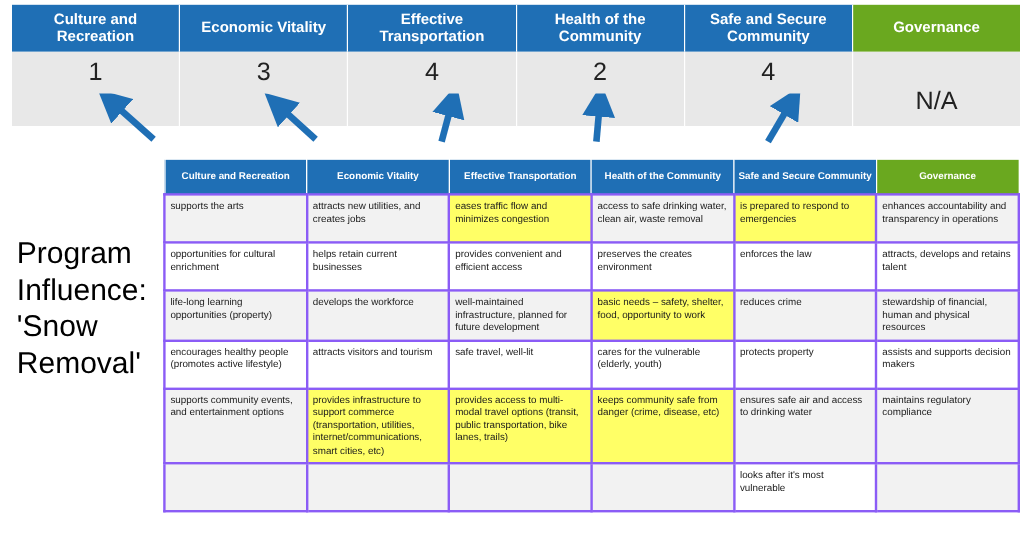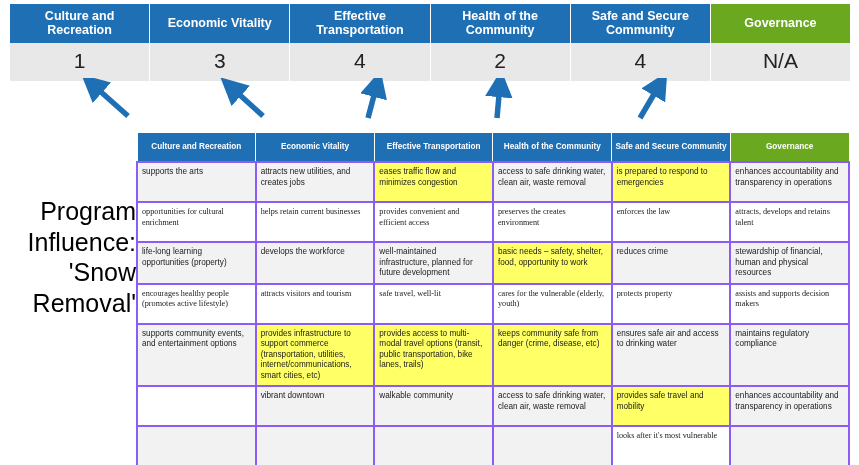--- a/index.html
+++ b/index.html
@@ -51,42 +51,42 @@
   }
   .top-score {
     flex: 1 1 0;
     text-align: center;
     font-size: 21px;
     color: #222222;
     padding: 6px 2px 8px 2px;
     box-sizing: border-box;
     border-right: 1px solid #ffffff;
   }
-  .top-score:last-child { border-right: none; }
+  .top-score:last-child { border-right: none; margin-top: 24px; }
 
   
   #arrows {
     position: absolute;
     left: 0;
     top: 78px;
     width: 859px;
     height: 56px;
     pointer-events: none;
   }
 
   
   #caption {
     position: absolute;
     left: 14px;
     top: 196px;
     width: 122px;
     font-size: 25px;
     color: #000000;
     line-height: 1.22;
-    text-align: right;
+    text-align: left;
   }
 
   
   #matrix {
     position: absolute;
     left: 136px;
     top: 132px;
     width: 714px;
     border-collapse: collapse;
     table-layout: fixed;
@@ -107,21 +107,21 @@
   #matrix td {
     font-size: 8.2px;
     color: #1a1a1a;
     vertical-align: top;
     padding: 4px 4px;
     line-height: 1.28;
     border: 2px solid #8b5cf6;
     background: #f2f2f2;
     height: 30px;
   }
-  #matrix tr.alt td { background: #ffffff; font-family: Liberation Serif, serif; }
+  #matrix tr.alt td { background: #ffffff; }
   #matrix td.hl { background: #ffff66; }
   #matrix td.empty { background: #ffffff; }
   #matrix tr.alt td.empty { background: #f2f2f2; }
 </style>
 </head>
 <body>
 
 <div id="top-bar">
   <div id="top-header-row">
       <div class="top-hdr blue">Culture and Recreation</div>
@@ -216,28 +216,20 @@
         <td>assists and supports decision makers</td>
       </tr>
       <tr>
         <td>supports community events, and entertainment options</td>
         <td class="hl">provides infrastructure to support commerce (transportation, utilities, internet/communications, smart cities, etc)</td>
         <td class="hl">provides access to multi-modal travel options (transit, public transportation, bike lanes, trails)</td>
         <td class="hl">keeps community safe from danger (crime, disease, etc)</td>
         <td>ensures safe air and access to drinking water</td>
         <td>maintains regulatory compliance</td>
       </tr>
-      <tr>
-        <td class="empty"></td>
-        <td>vibrant downtown</td>
-        <td>walkable community</td>
-        <td>access to safe drinking water, clean air, waste removal</td>
-        <td class="hl">provides safe travel and mobility</td>
-        <td>enhances accountability and transparency in operations</td>
-      </tr>
       <tr class="alt">
         <td class="empty"></td>
         <td class="empty"></td>
         <td class="empty"></td>
         <td class="empty"></td>
         <td class="hl">looks after it's most vulnerable</td>
         <td class="empty"></td>
       </tr>
     </tbody>
 </table>

